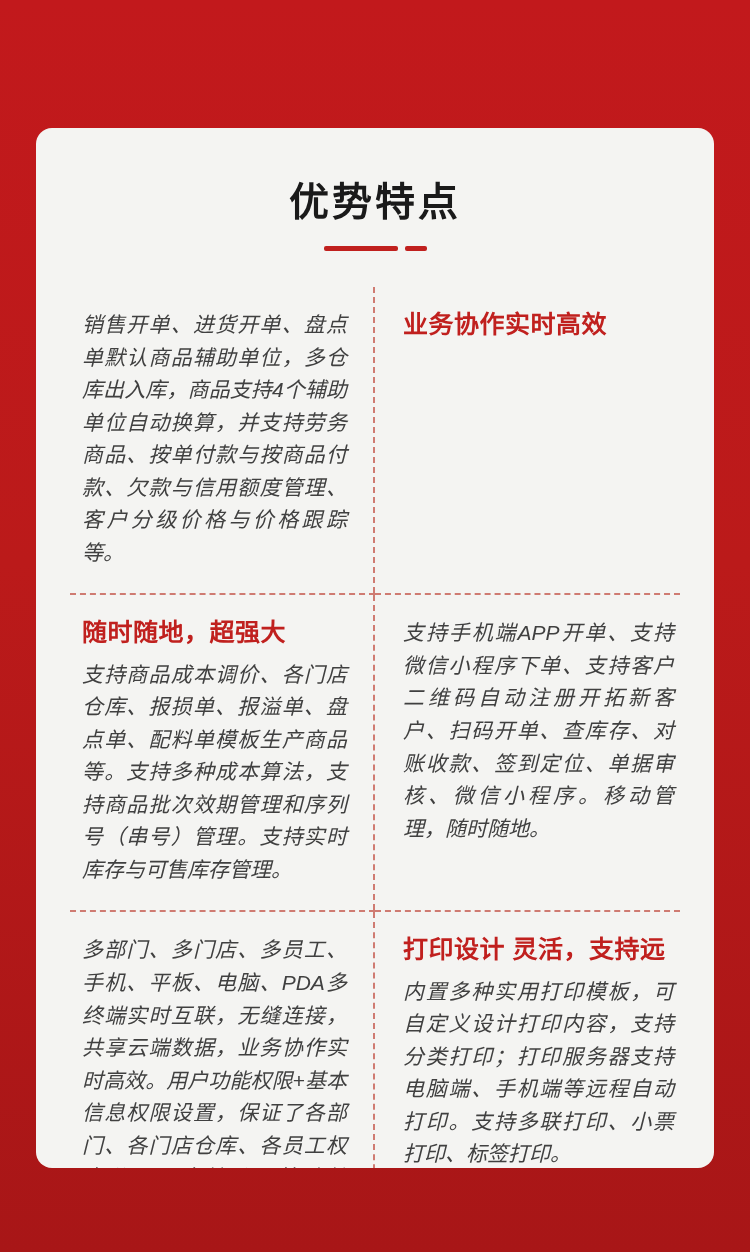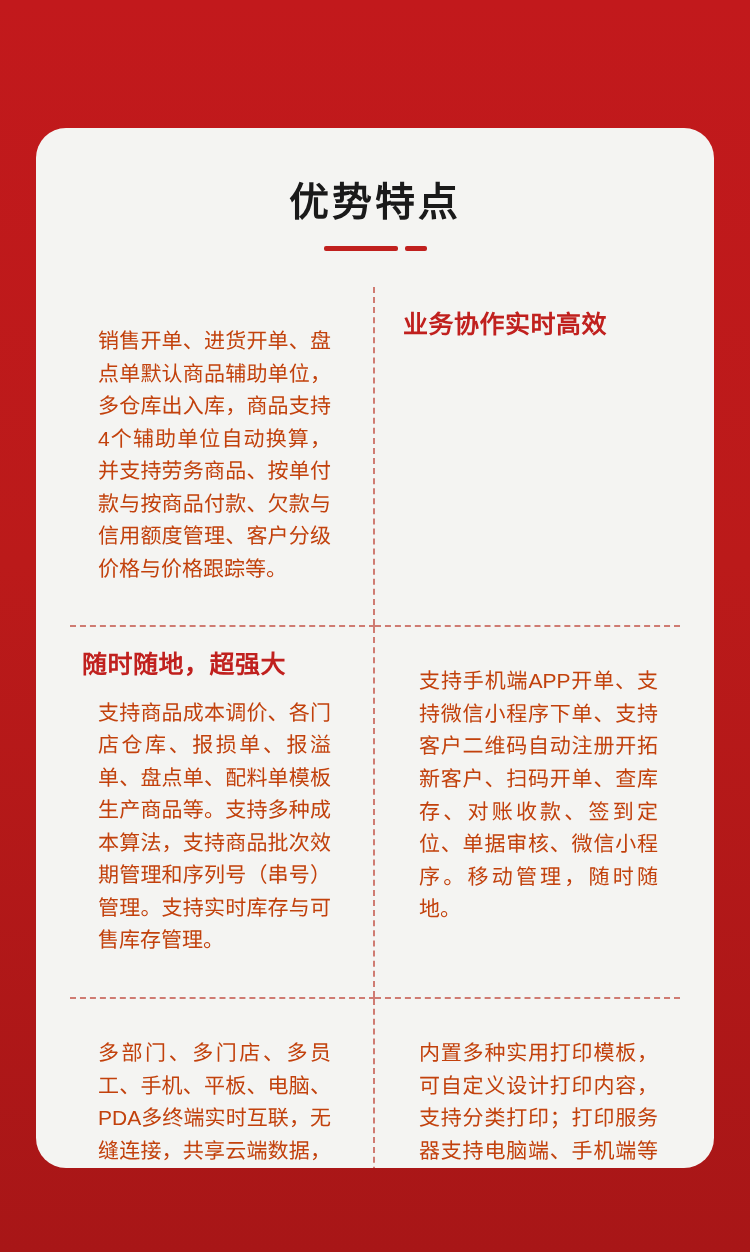--- a/index.html
+++ b/index.html
@@ -20,21 +20,21 @@
     height: 1252px;
     background: linear-gradient(180deg, #c2191c 0%, #bb1a1a 45%, #a81617 100%);
     box-sizing: border-box;
     padding: 128px 36px 84px 36px;
   }
   .card {
     position: relative;
     width: 678px;
     height: 1040px;
     background: #f4f4f2;
-    border-radius: 30px;
+    border-radius: 16px;
     box-sizing: border-box;
     padding: 40px 34px 30px 34px;
     overflow: hidden;
   }
   .title-block {
     text-align: center;
     padding-top: 10px;
     padding-bottom: 14px;
   }
   .title {
@@ -94,26 +94,27 @@
   }
   .cell h3 {
     margin: 0 0 10px 0;
     font-size: 25px;
     font-weight: bold;
     color: #c0201e;
     letter-spacing: 0.5px;
     line-height: 1.25;
   }
   .cell p {
-    margin: 16px;
+    margin: 0;
     font-size: 21px;
     line-height: 1.55;
-    color: #c2410c;
+    color: #404040;
     text-align: justify;
     letter-spacing: 0px;
+    font-style: italic;
   }
 </style>
 </head>
 <body>
 
 <div class="page">
   <div class="card">
 
     <div class="title-block">
       <h1 class="title">优势特点</h1>
@@ -143,18 +144,19 @@
         <p>支持手机端APP开单、支持微信小程序下单、支持客户二维码自动注册开拓新客户、扫码开单、查库存、对账收款、签到定位、单据审核、微信小程序。移动管理，随时随地。</p>
       </div>
 
       <div class="row-sep-left"></div>
       <div class="row-sep-right"></div>
 
       <div class="cell left">
         <p>多部门、多门店、多员工、手机、平板、电脑、PDA多终端实时互联，无缝连接，共享云端数据，业务协作实时高效。用户功能权限+基本信息权限设置，保证了各部门、各门店仓库、各员工权责分明，支持公司快速扩张。</p>
       </div>
       <div class="cell right">
+        <h3>打印设计 灵活，支持远</h3>
         <p>内置多种实用打印模板，可自定义设计打印内容，支持分类打印；打印服务器支持电脑端、手机端等远程自动打印。支持多联打印、小票打印、标签打印。</p>
       </div>
 
     </div>
   </div>
 </div>
 
 </body></html>

